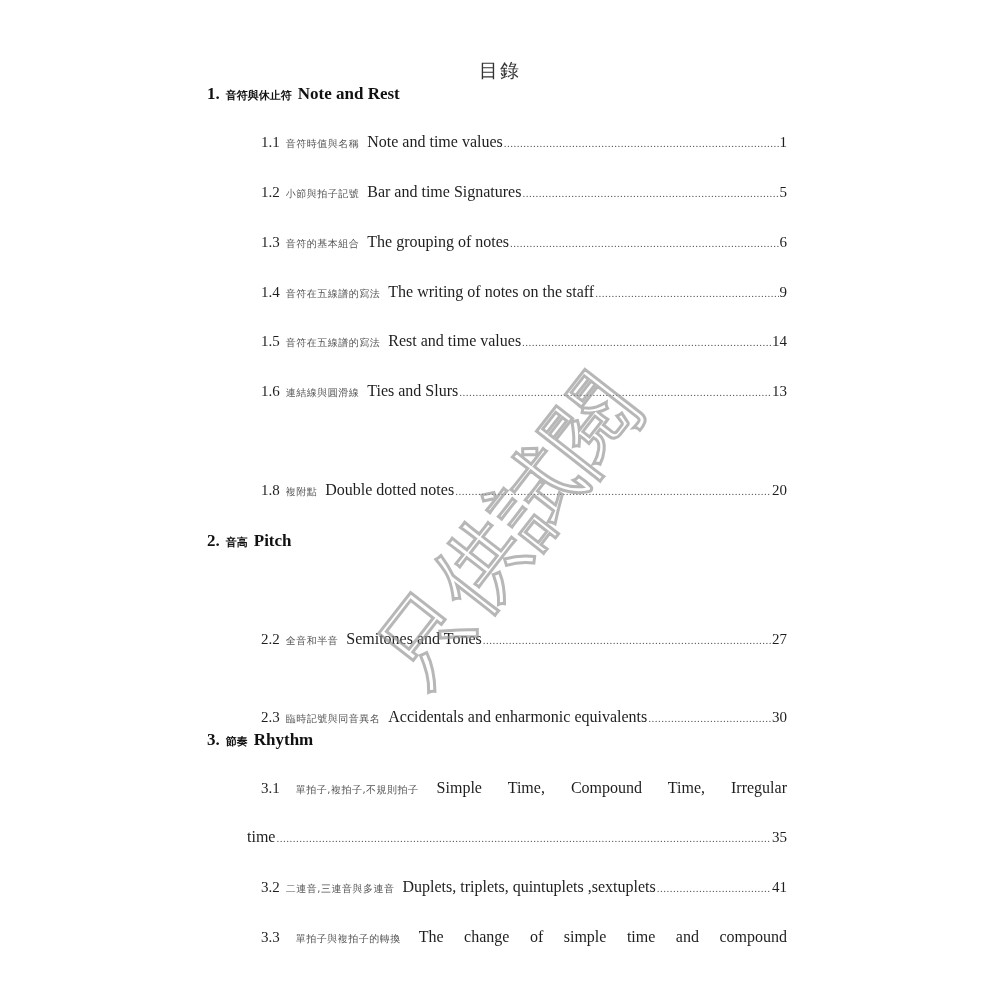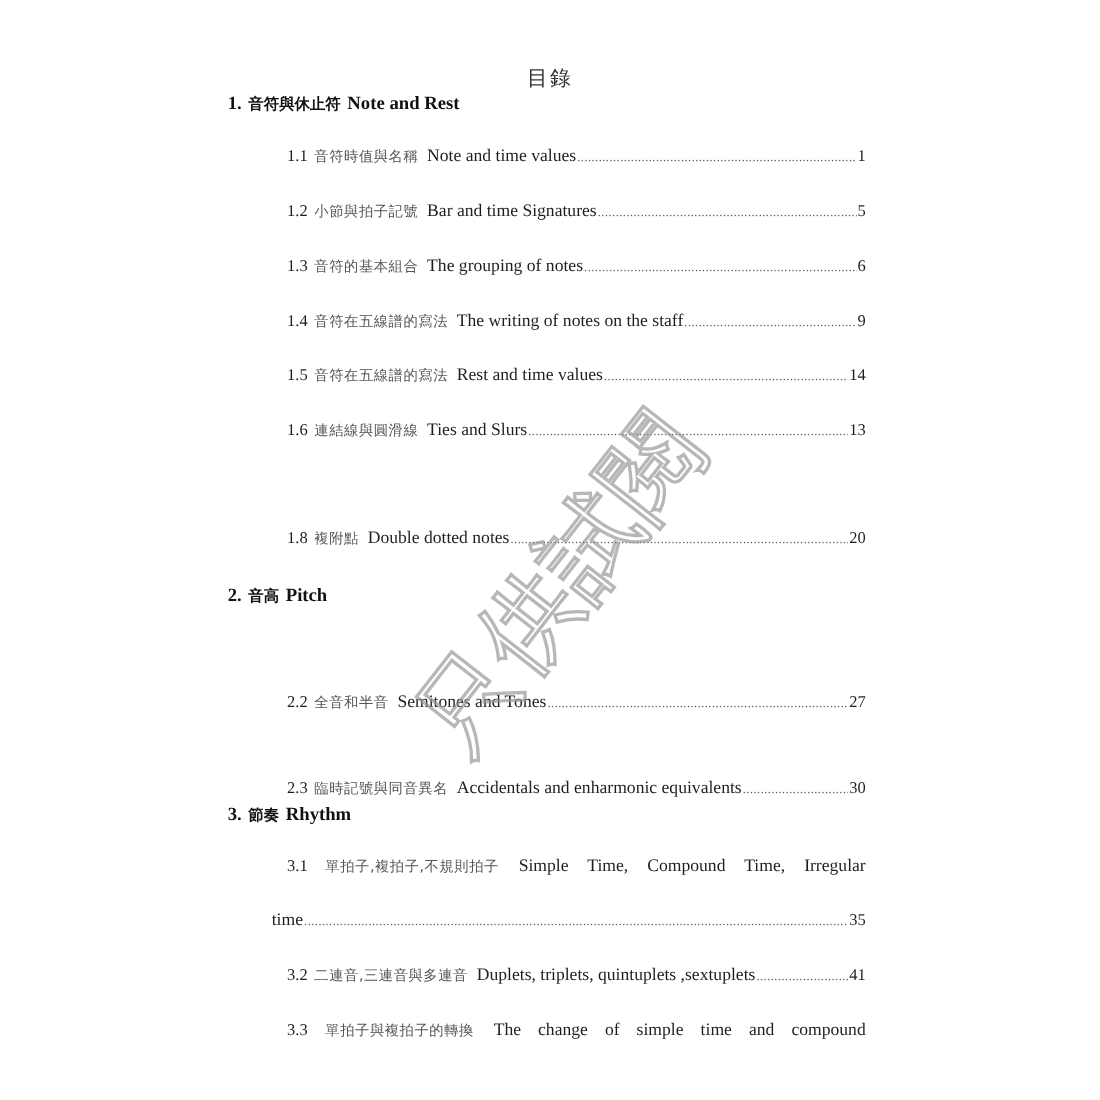--- a/index.html
+++ b/index.html
@@ -4,25 +4,25 @@
 <style>
   html, body { margin: 0; padding: 0; background: #ffffff; }
   body { width: 1000px; height: 1000px; position: relative; overflow: hidden;
          font-family: "Liberation Serif", "DejaVu Serif", serif; color: #1a1a1a; }
   .page { position: absolute; left: 0; top: 0; width: 1000px; height: 1000px; }
   .title { position: absolute; top: 58px; left: 0; width: 1000px; text-align: center;
            font-family: "DejaVu Sans", sans-serif; font-size: 19px; color: #333; letter-spacing: 2px; }
   .section { position: absolute; left: 207px; font-size: 17px; font-weight: bold; color: #111;
              white-space: nowrap; }
   .section .num { margin-right: 6px; }
-  .section .zh { font-family: Liberation Serif, serif; font-weight: bold; font-size: 14px; margin-right: 6px; }
+  .section .zh { font-family: Liberation Serif, serif; font-weight: bold; font-size: 11px; margin-right: 6px; }
   .entry { position: absolute; left: 247px; width: 540px; font-size: 16px; display: flex;
            align-items: baseline; white-space: nowrap; color: #1e1e1e; }
   .entry .num { margin-right: 6px; font-size: 15px; margin-left: 14px; }
-  .entry .zh { font-family: "DejaVu Sans", sans-serif; font-size: 13px; color: #555;
+  .entry .zh { font-family: "DejaVu Sans", sans-serif; font-size: 10px; color: #555;
                margin-right: 8px; letter-spacing: 0.5px; }
   .entry .en { }
   .entry .dots { flex: 1; overflow: hidden; margin: 0 1px; color: #555; font-size: 11px;
                  letter-spacing: 0.5px; }
   .entry .dots::before { content: "........................................................................................................................................................................................................................................"; }
   .entry .page-num { font-size: 15px; }
   .entry.justify { justify-content: flex-start; gap: 10px; }
   .entry.justify .en { flex: 1; text-align: justify; text-align-last: justify; }
   .watermark { position: absolute; left: 330px; top: 360px; width: 320px; height: 300px;
                pointer-events: none; }

